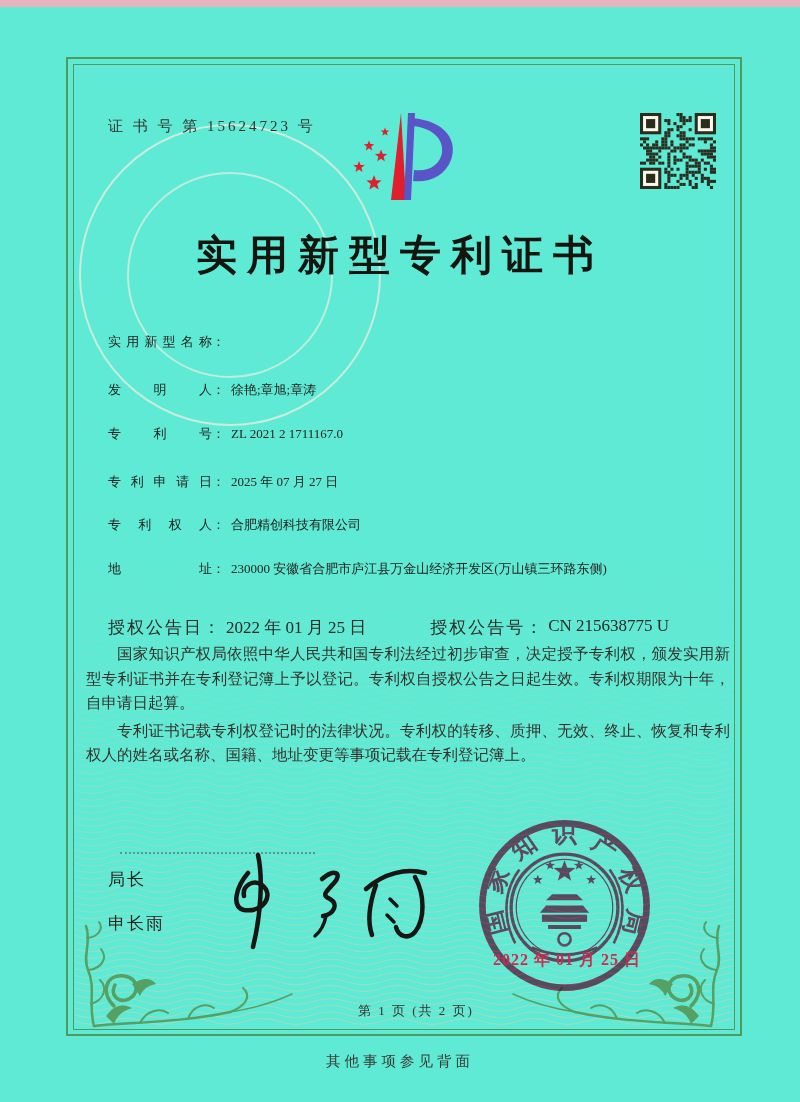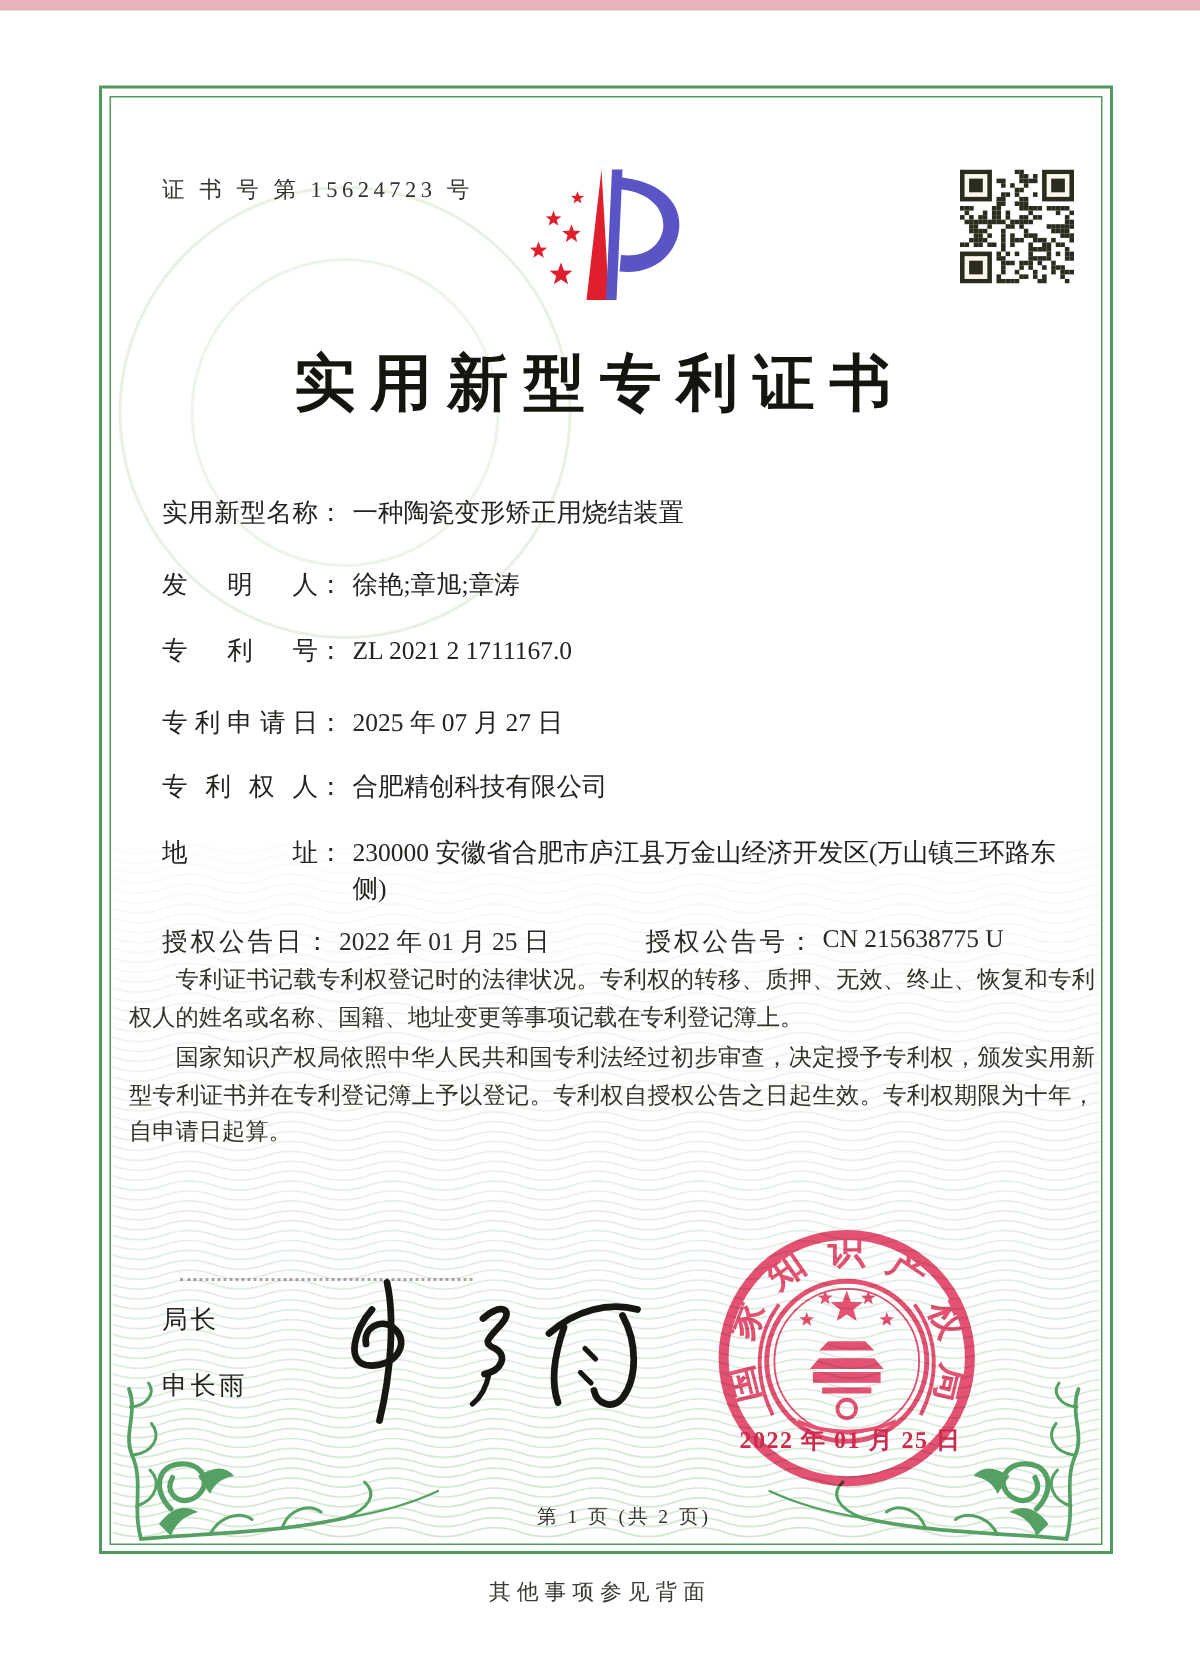--- a/index.html
+++ b/index.html
@@ -14,34 +14,34 @@
     --text-dark:#2a2a26;
   }
   *{margin:0;padding:0;box-sizing:border-box;}
   body{
     width:800px;height:1102px;
     font-family:"Liberation Serif","DejaVu Serif",serif;
     background:#efece0;
   }
   .page{
     position:relative;width:800px;height:1102px;overflow:hidden;
-    background:#ffffff;color:var(--text-dark);
+    background:#5eead4;color:var(--text-dark);
   }
   .scan-edge-top{position:absolute;left:0;top:0;width:800px;height:7px;background:#e7b3bc;}
   .frame-outer{position:absolute;left:66px;top:57px;width:676px;height:979px;border:2px solid var(--border-green);}
   .frame-inner{position:absolute;left:73px;top:64px;width:662px;height:966px;border:1px solid var(--border-green);}
   .bg-art{position:absolute;pointer-events:none;}
   .cert-no{position:absolute;left:108px;top:117px;font-size:15px;letter-spacing:3px;color:#33332e;}
   .logo{position:absolute;left:348px;top:108px;}
   .qr{position:absolute;left:640px;top:113px;}
   .title{
     position:absolute;left:0;top:228px;width:800px;text-align:center;
     font-size:41px;font-weight:600;letter-spacing:10px;color:#15150f;
   }
-  .frow{position:absolute;left:108px;width:620px;font-size:17px;line-height:24px;display:flex;align-items:flex-start;}
+  .frow{position:absolute;left:108px;width:620px;font-size:13px;line-height:24px;display:flex;align-items:flex-start;}
   .flabel{display:inline-block;width:104px;text-align:justify;text-align-last:justify;color:#232320;}
   .fcolon{display:inline-block;margin:0 6px 0 0;}
   .fvalue{display:inline-block;max-width:470px;color:#232320;}
   .r1{top:330px}.r2{top:378px}.r3{top:422px}.r4{top:470px}.r5{top:513px}.r6{top:557px}
   .grant-row{position:absolute;left:108px;top:604px;width:620px;font-size:17px;display:flex;}
   .grant-pair{display:flex;margin-top:12px;}
   .grant-label{letter-spacing:2px;}
   .grant-sep{width:64px;}
   .paras{
     position:absolute;left:86px;top:642px;width:644px;
@@ -393,21 +393,20 @@
       <rect x="0" y="54.72" width="21.28" height="21.28" fill="var(--qr-dark)"></rect>
       <rect x="3.04" y="57.76" width="15.2" height="15.2" fill="#faf7eb"></rect>
       <rect x="6.08" y="60.8" width="9.120000000000001" height="9.120000000000001" fill="var(--qr-dark)"></rect>
     </svg>
 
   <div class="title">实用新型专利证书</div>
 
   <div class="frow r1">
     <span class="flabel">实用新型名称</span>
       <span class="fcolon">：</span>
-    <span class="fvalue">一种陶瓷变形矫正用烧结装置</span>
   </div>
   <div class="frow r2">
     <span class="flabel">发明人</span>
       <span class="fcolon">：</span>
     <span class="fvalue">徐艳;章旭;章涛</span>
   </div>
   <div class="frow r3">
     <span class="flabel">专利号</span>
       <span class="fcolon">：</span>
     <span class="fvalue">ZL 2021 2 1711167.0</span>
@@ -436,22 +435,22 @@
     </div>
     <div class="grant-sep"></div>
     <div class="grant-pair">
       <span class="grant-label">授权公告号</span>
         <span class="fcolon">：</span>
       <span>CN 215638775 U</span>
     </div>
   </div>
 
   <div class="paras">
+    <p>国家知识产权局依照中华人民共和国专利法经过初步审查，决定授予专利权，颁发实用新型专利证书并在专利登记簿上予以登记。专利权自授权公告之日起生效。专利权期限为十年，自申请日起算。</p>
     <p>专利证书记载专利权登记时的法律状况。专利权的转移、质押、无效、终止、恢复和专利权人的姓名或名称、国籍、地址变更等事项记载在专利登记簿上。</p>
-    <p>国家知识产权局依照中华人民共和国专利法经过初步审查，决定授予专利权，颁发实用新型专利证书并在专利登记簿上予以登记。专利权自授权公告之日起生效。专利权期限为十年，自申请日起算。</p>
   </div>
 
   <div class="dotted-mark"></div>
 
   <div class="commissioner c1">局长</div>
   <div class="commissioner c2">申长雨</div>
 
   <svg class="signature" width="215" height="110" viewBox="0 0 215 110">
     <g stroke="#161613" stroke-width="4.5" fill="none" stroke-linecap="round" stroke-linejoin="round">
       <path d="M30,30 C18,44 13,64 26,67 C45,70 57,52 44,42 C36,36 24,42 26,53"></path>

